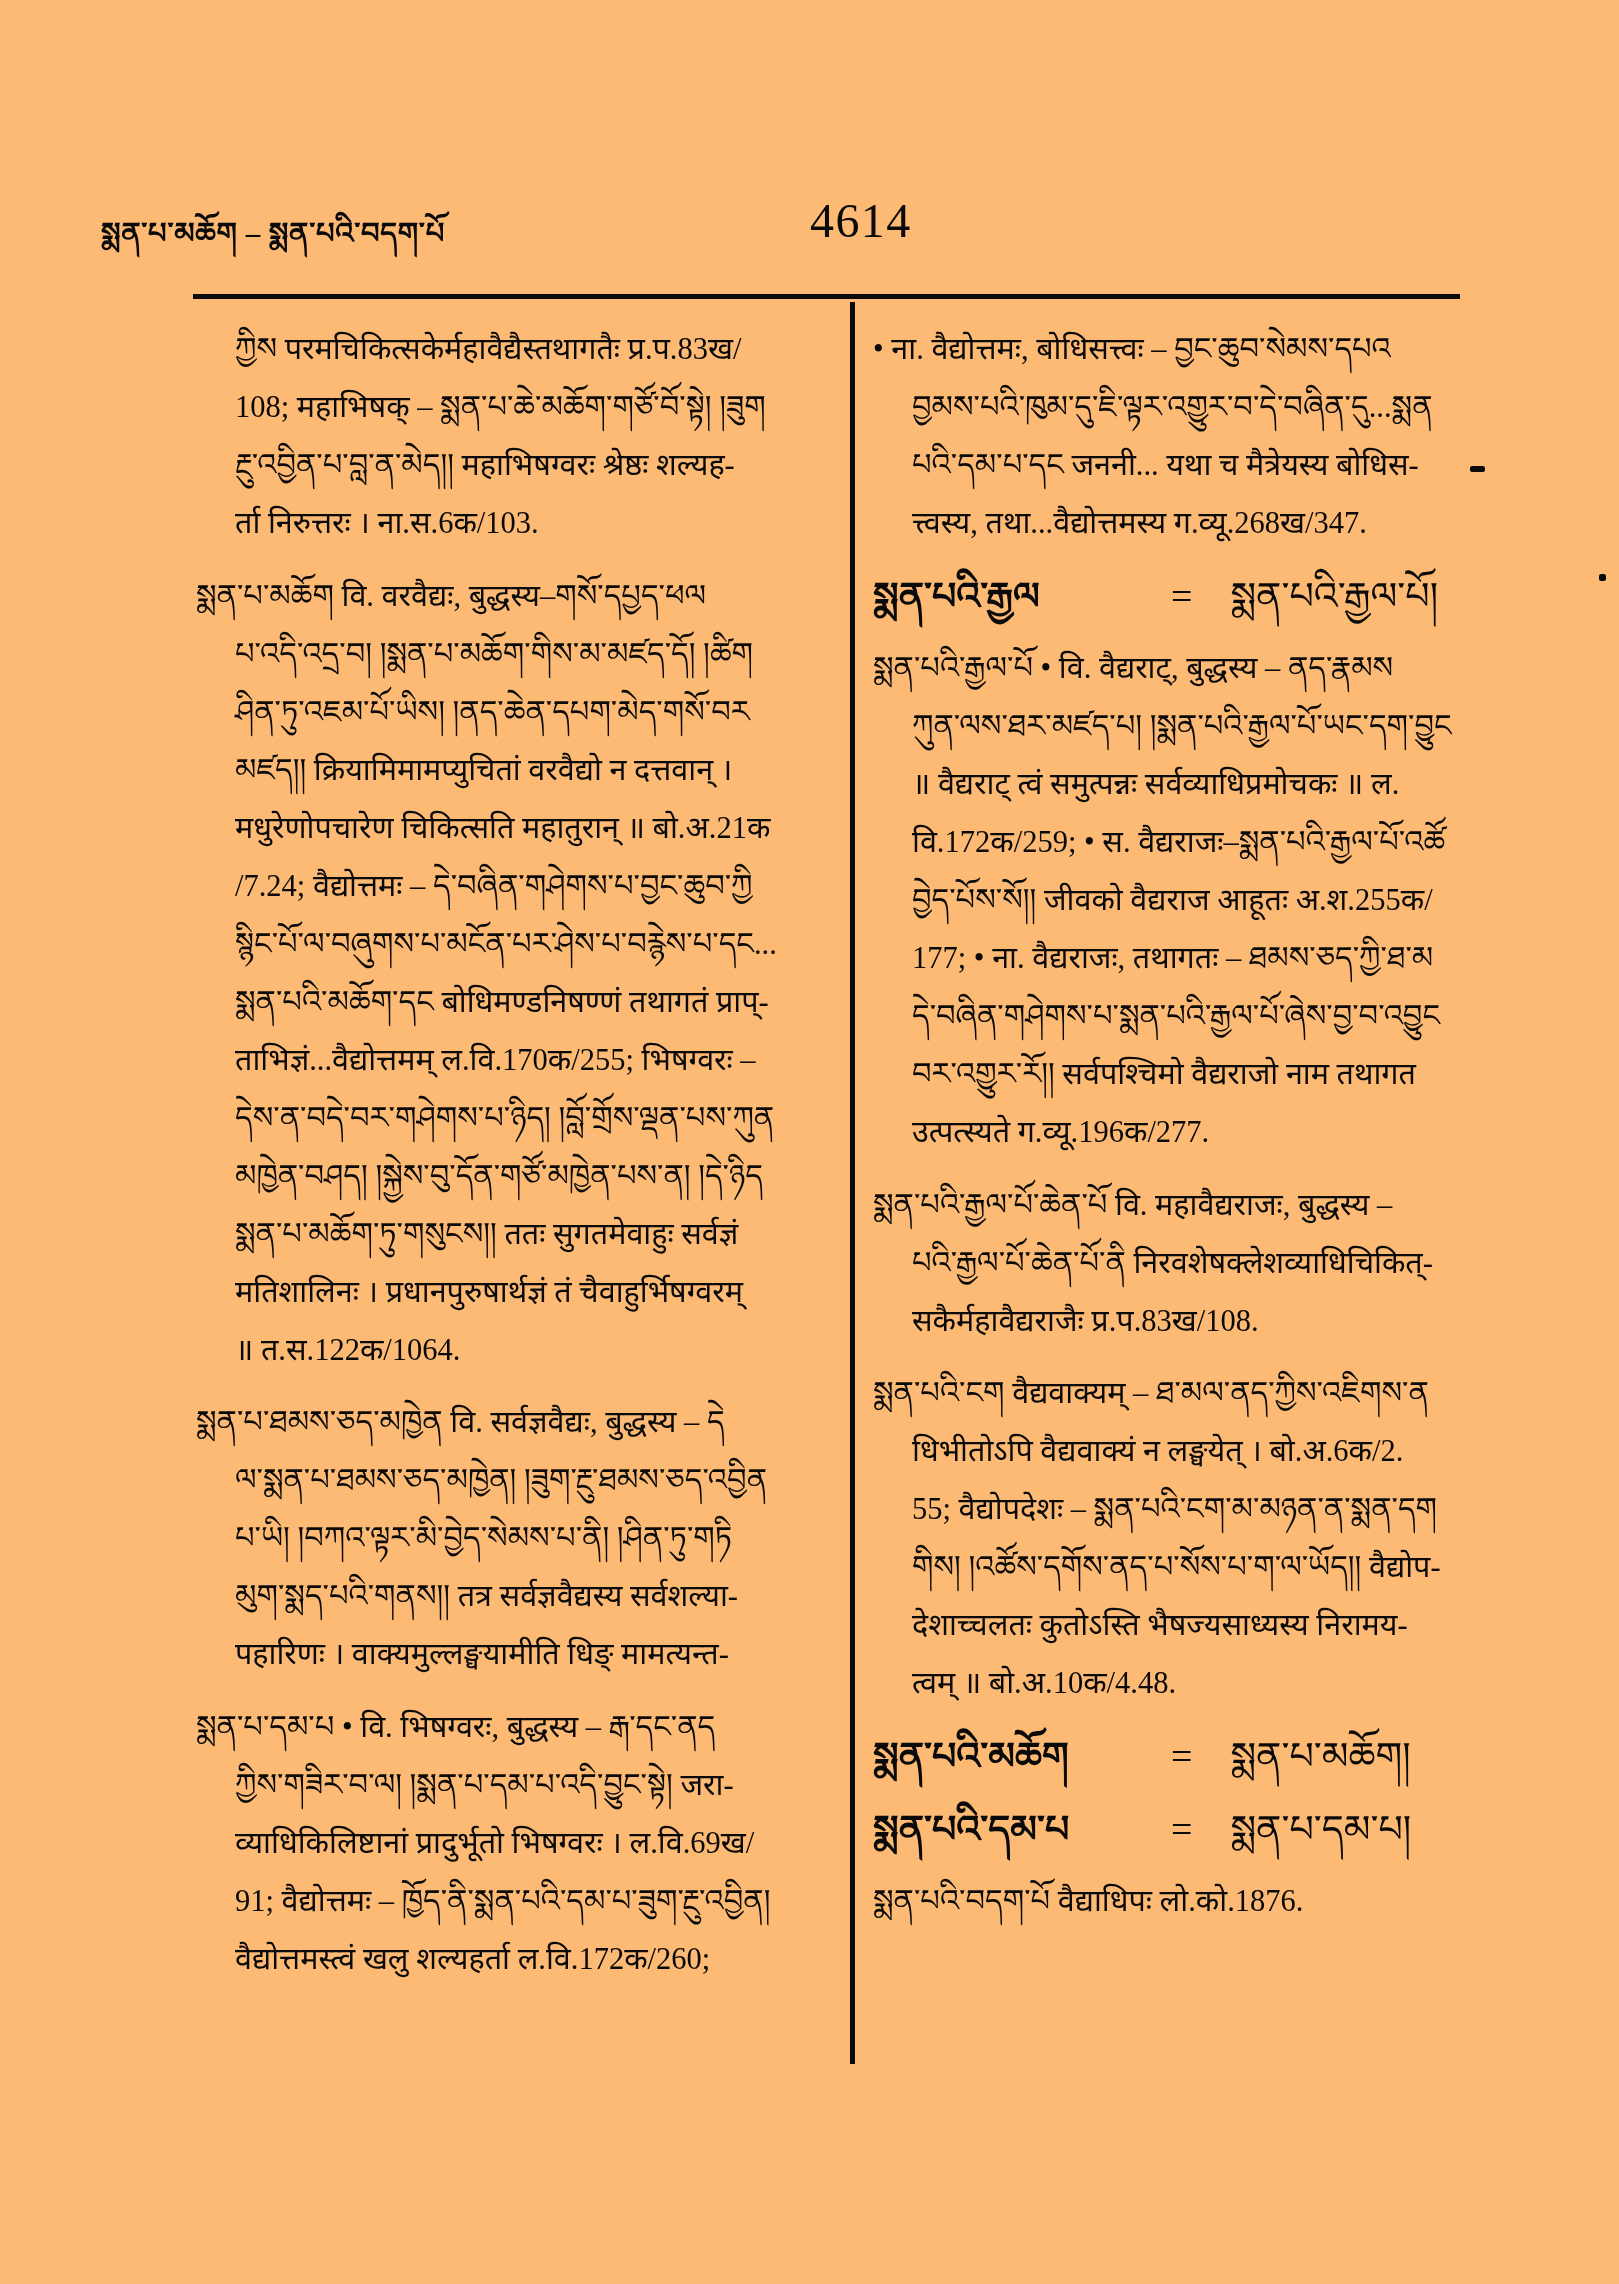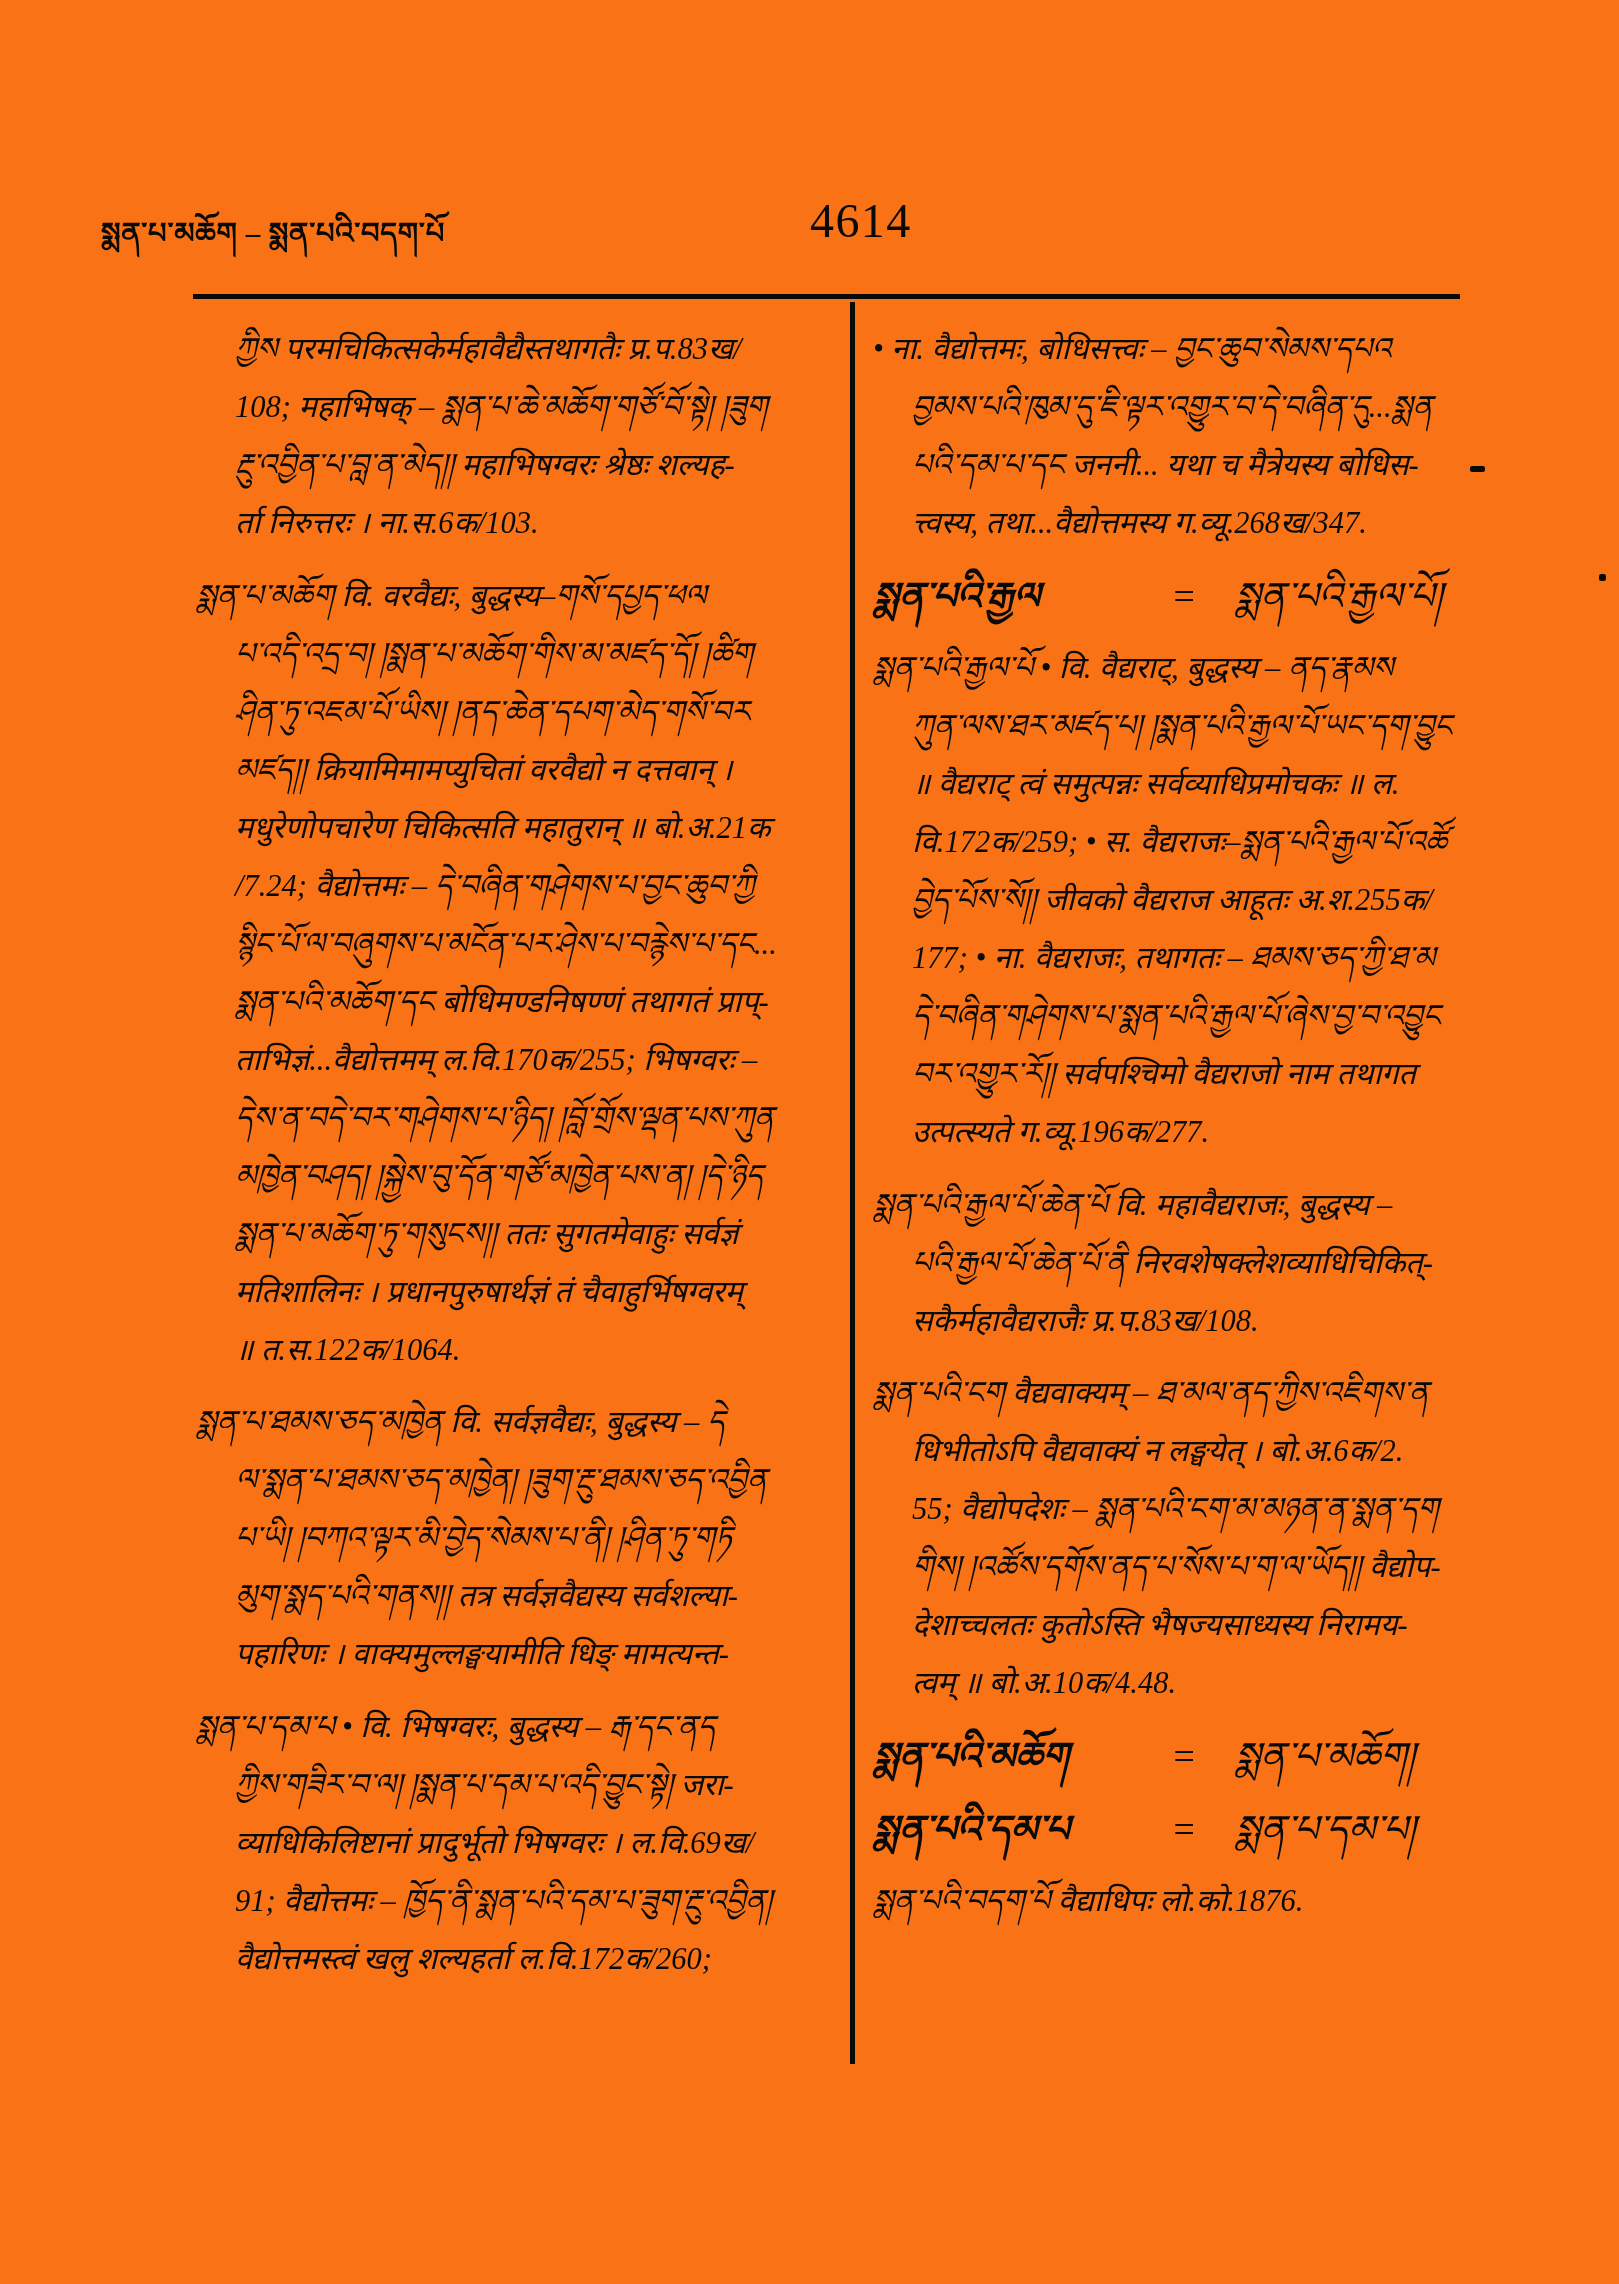--- a/index.html
+++ b/index.html
@@ -1,19 +1,19 @@
 <!DOCTYPE html>
 <html style="font-size:11px"><head>
 <meta charset="utf-8">
 <style>
   html,body{margin:0;padding:0;background:#e8e8e8;}
   #page{
     position:relative;
     width:1620px;height:2284px;
-    background:#f97316;
+    background:#fdba74;
     color:#0a0a0a;
     font-family:"Liberation Serif","DejaVu Serif",serif;
     overflow:hidden;
   }
   
   #running-head{
     position:absolute;left:101px;top:200px;
     font-size:29px;font-weight:bold;letter-spacing:0.7px;
     white-space:nowrap;
   }
@@ -26,21 +26,21 @@
     background:#0a0a0a;
   }
   #column-divider{
     position:absolute;left:850px;top:302px;width:4.9px;height:1762px;
     background:#0a0a0a;
   }
   
   .column{position:absolute;top:320px;}
   #left-column{left:196px;width:614px;}
   #right-column{left:873px;width:596px;}
-  .block{margin:0 0 14.6px 0;font-style:italic;}
+  .block{margin:0 0 14.6px 0;}
   .line{
     font-size:30.5px;line-height:58px;white-space:nowrap;
     overflow:hidden;
   }
   .line.indent{padding-left:39px;}
   .block.crossref{
     display:flex;align-items:center;
     font-size:38px;line-height:58px;white-space:nowrap;
   }
   .block.crossref .term{display:inline-block;min-width:298px;font-weight:bold;}

